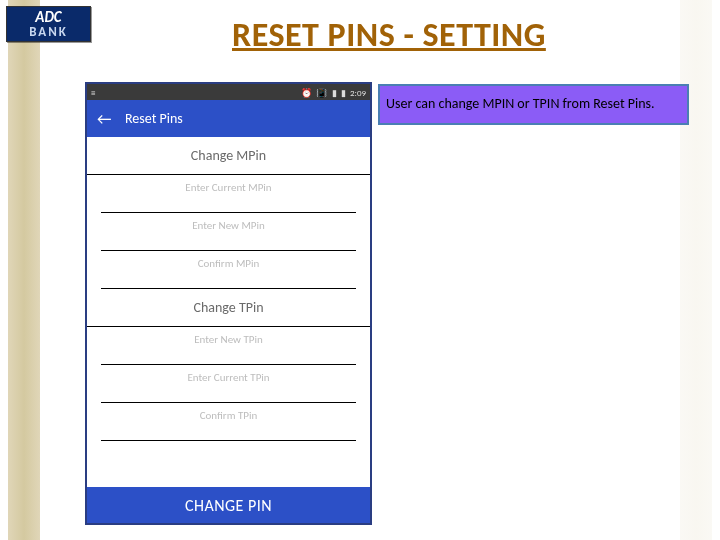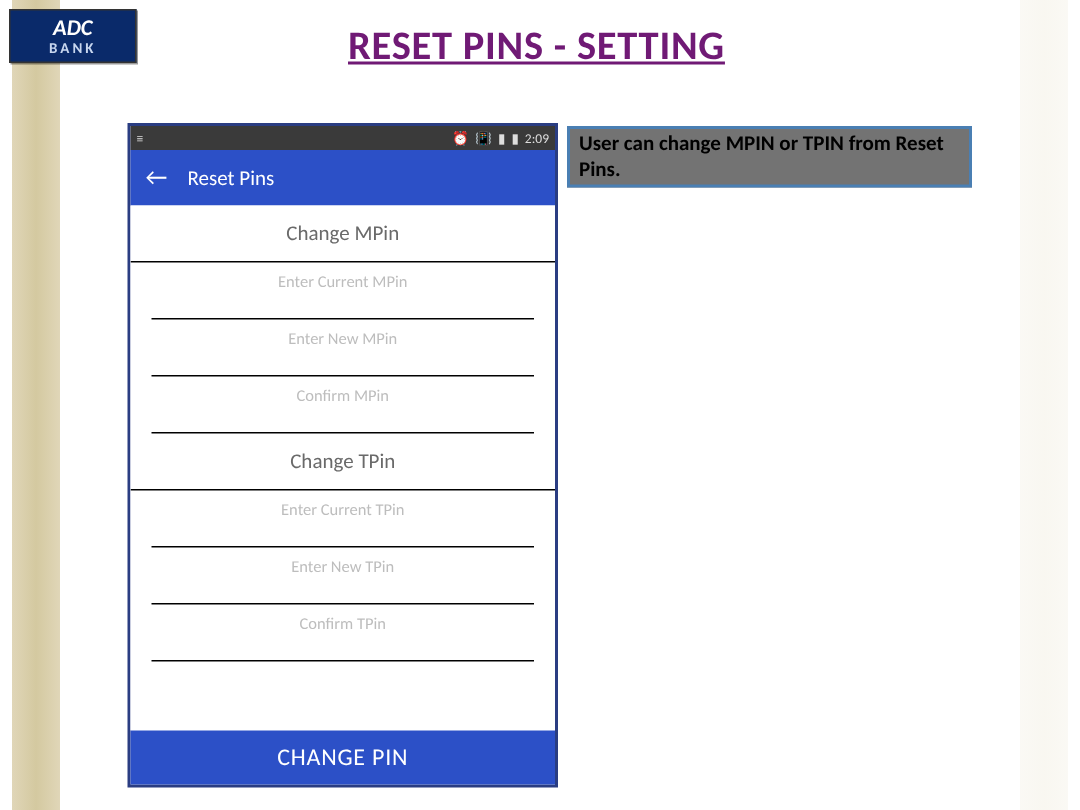--- a/index.html
+++ b/index.html
@@ -17,23 +17,23 @@
     width: 32px;
     height: 540px;
     background: linear-gradient(90deg, #e0d6b8 0%, #d4c9a0 50%, #e0d6b8 100%);
   }
   .vstripe.left { left: 8px; }
   .vstripe.right { right: 8px; opacity: 0.15; }
   .slide-title {
     position: absolute;
     left: 232px;
     top: 14px;
-    font-size: 27px;
+    font-size: 34px;
     font-weight: 700;
-    color: #701a75;
+    color: #a16207;
     text-decoration: underline;
     letter-spacing: 0.5px;
   }
   .logo {
     position: absolute;
     left: 6px;
     top: 6px;
     width: 85px;
     height: 36px;
     background: #0a2a6a;
@@ -43,40 +43,39 @@
     display: flex;
     flex-direction: column;
     align-items: center;
     justify-content: center;
     font-size: 15px;
     font-weight: bold;
     font-style: italic;
     line-height: 1;
   }
   .logo .bank {
-    font-size: 10px;
+    font-size: 13px;
     font-style: normal;
     letter-spacing: 2px;
     color: #c7d6ef;
   }
   .callout {
     position: absolute;
     left: 378px;
     top: 84px;
-    width: 270px;
+    width: 311px;
     height: 41px;
     border: 2px solid #4a7fb3;
-    background: #737373;
+    background: #8b5cf6;
     padding: 2px 6px;
     font-size: 14px;
     line-height: 1.2;
     color: #000;
     display: flex;
     align-items: center;
-    font-weight: bold;
   }
   .phone {
     position: absolute;
     left: 85px;
     top: 82px;
     width: 287px;
     height: 443px;
     border: 2px solid #2a3d82;
     background: #fff;
     display: flex;
@@ -196,24 +195,24 @@
     </div>
     <div class="field">
       <span>Enter New MPin</span>
     </div>
     <div class="field">
       <span>Confirm MPin</span>
     </div>
 
     <div class="section-header">Change TPin</div>
     <div class="field">
+      <span>Enter New TPin</span>
+    </div>
+    <div class="field">
       <span>Enter Current TPin</span>
-    </div>
-    <div class="field">
-      <span>Enter New TPin</span>
     </div>
     <div class="field">
       <span>Confirm TPin</span>
     </div>
 
     <div style="flex:1"></div>
   </div>
 
   <div class="bottom-btn">
     <span>CHANGE PIN</span>

